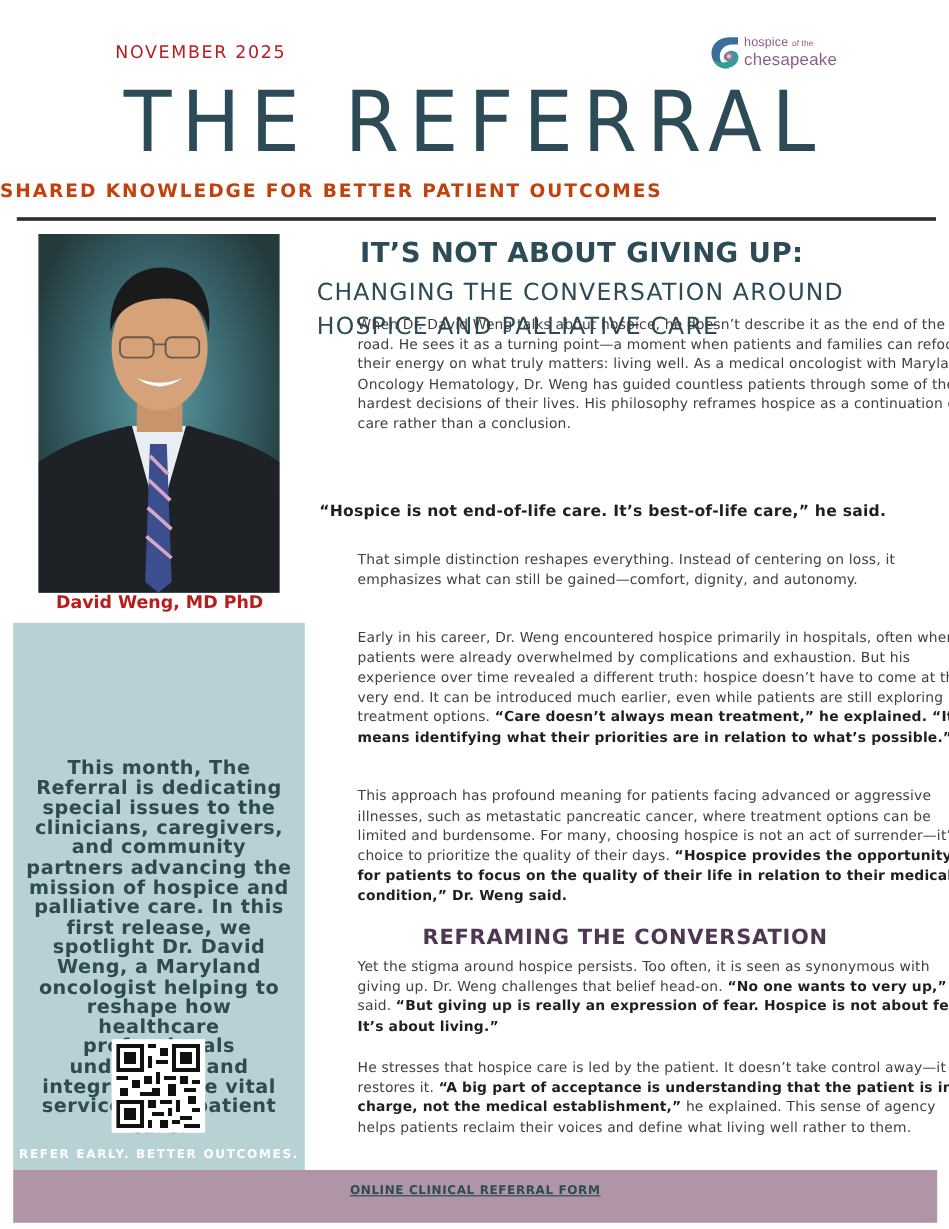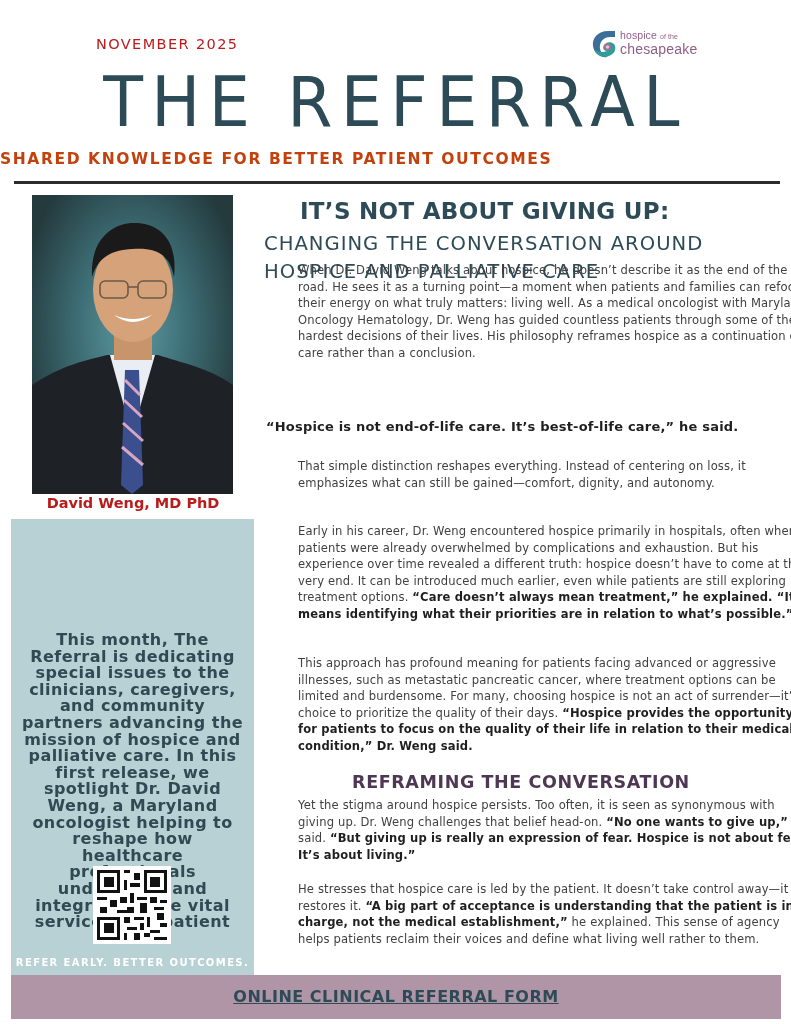--- a/index.html
+++ b/index.html
@@ -38,21 +38,21 @@
   .headline { left:256px; top:198px; font-size:23px; font-weight:bold; color:#2c4b57; letter-spacing:0.3px;margin-left:44px; }
   .subhead { left:264px; top:230px; width:510px; font-size:19.6px; line-height:28px; color:#2c4b57; letter-spacing:1px; }
 
   .body-col { left:264px; width:514px; font-size:11.55px; line-height:16.5px; color:#3f3f3f; letter-spacing:0.15px;margin-left:34px; }
   .body-col b { color:#1f1f1f; }
   .quote-big { left:266px; top:419px; font-size:13px; font-weight:bold; color:#1f1f1f; letter-spacing:0.2px; }
   .section-head { left:264px; width:514px; top:772px; text-align:center; font-size:17.5px; font-weight:bold;
                   color:#4e3752; letter-spacing:0.6px; }
 
   .bottom-bar { left:11px; top:975px; width:770px; height:44px; background:#b095a6; }
-  .bottom-link { position:absolute; left:0; width:770px; top:12px; text-align:center; font-size:16px;
+  .bottom-link { position:absolute; left:0; width:770px; top:12px; text-align:center; font-size:10px;
                  font-weight:bold; color:#2c4b57; text-decoration:underline; letter-spacing:0.5px; cursor:pointer; }
 </style>
 </head>
 <body>
 
 <div class="abs issue-date">NOVEMBER 2025</div>
 
 <div class="abs logo">
   <svg class="logo-mark" viewBox="0 0 30 30" width="30" height="30">
     <path d="M18 2 C8 2 2 9 3 17 C4 25 11 29 18 28 C12 26 9 21 10 16 C11 11 15 8 20 8 L25 8 L25 2 Z" fill="#3b6e99"></path>
@@ -147,21 +147,21 @@
 
 <div class="abs body-col" style="top:655px;">
   <span>This approach has profound meaning for patients facing advanced or aggressive illnesses, such as metastatic pancreatic cancer, where treatment options can be limited and burdensome. For many, choosing hospice is not an act of surrender—it’s a choice to prioritize the quality of their days.</span>
   <b>“Hospice provides the opportunity for patients to focus on the quality of their life in relation to their medical condition,” Dr. Weng said.</b>
 </div>
 
 <div class="abs section-head">REFRAMING THE CONVERSATION</div>
 
 <div class="abs body-col" style="top:797px;">
   <span>Yet the stigma around hospice persists. Too often, it is seen as synonymous with giving up. Dr. Weng challenges that belief head-on.</span>
-  <b>“No one wants to give up,”</b>
+  <b>“No one wants to very up,”</b>
   <span>he said.</span>
   <b>“But giving up is really an expression of fear. Hospice is not about fear. It’s about living.”</b>
 </div>
 
 <div class="abs body-col" style="top:881px;">
   <span>He stresses that hospice care is led by the patient. It doesn’t take control away—it restores it.</span>
   <b>“A big part of acceptance is understanding that the patient is in charge, not the medical establishment,”</b>
   <span>he explained. This sense of agency helps patients reclaim their voices and define what living well rather to them.</span>
 </div>
 

